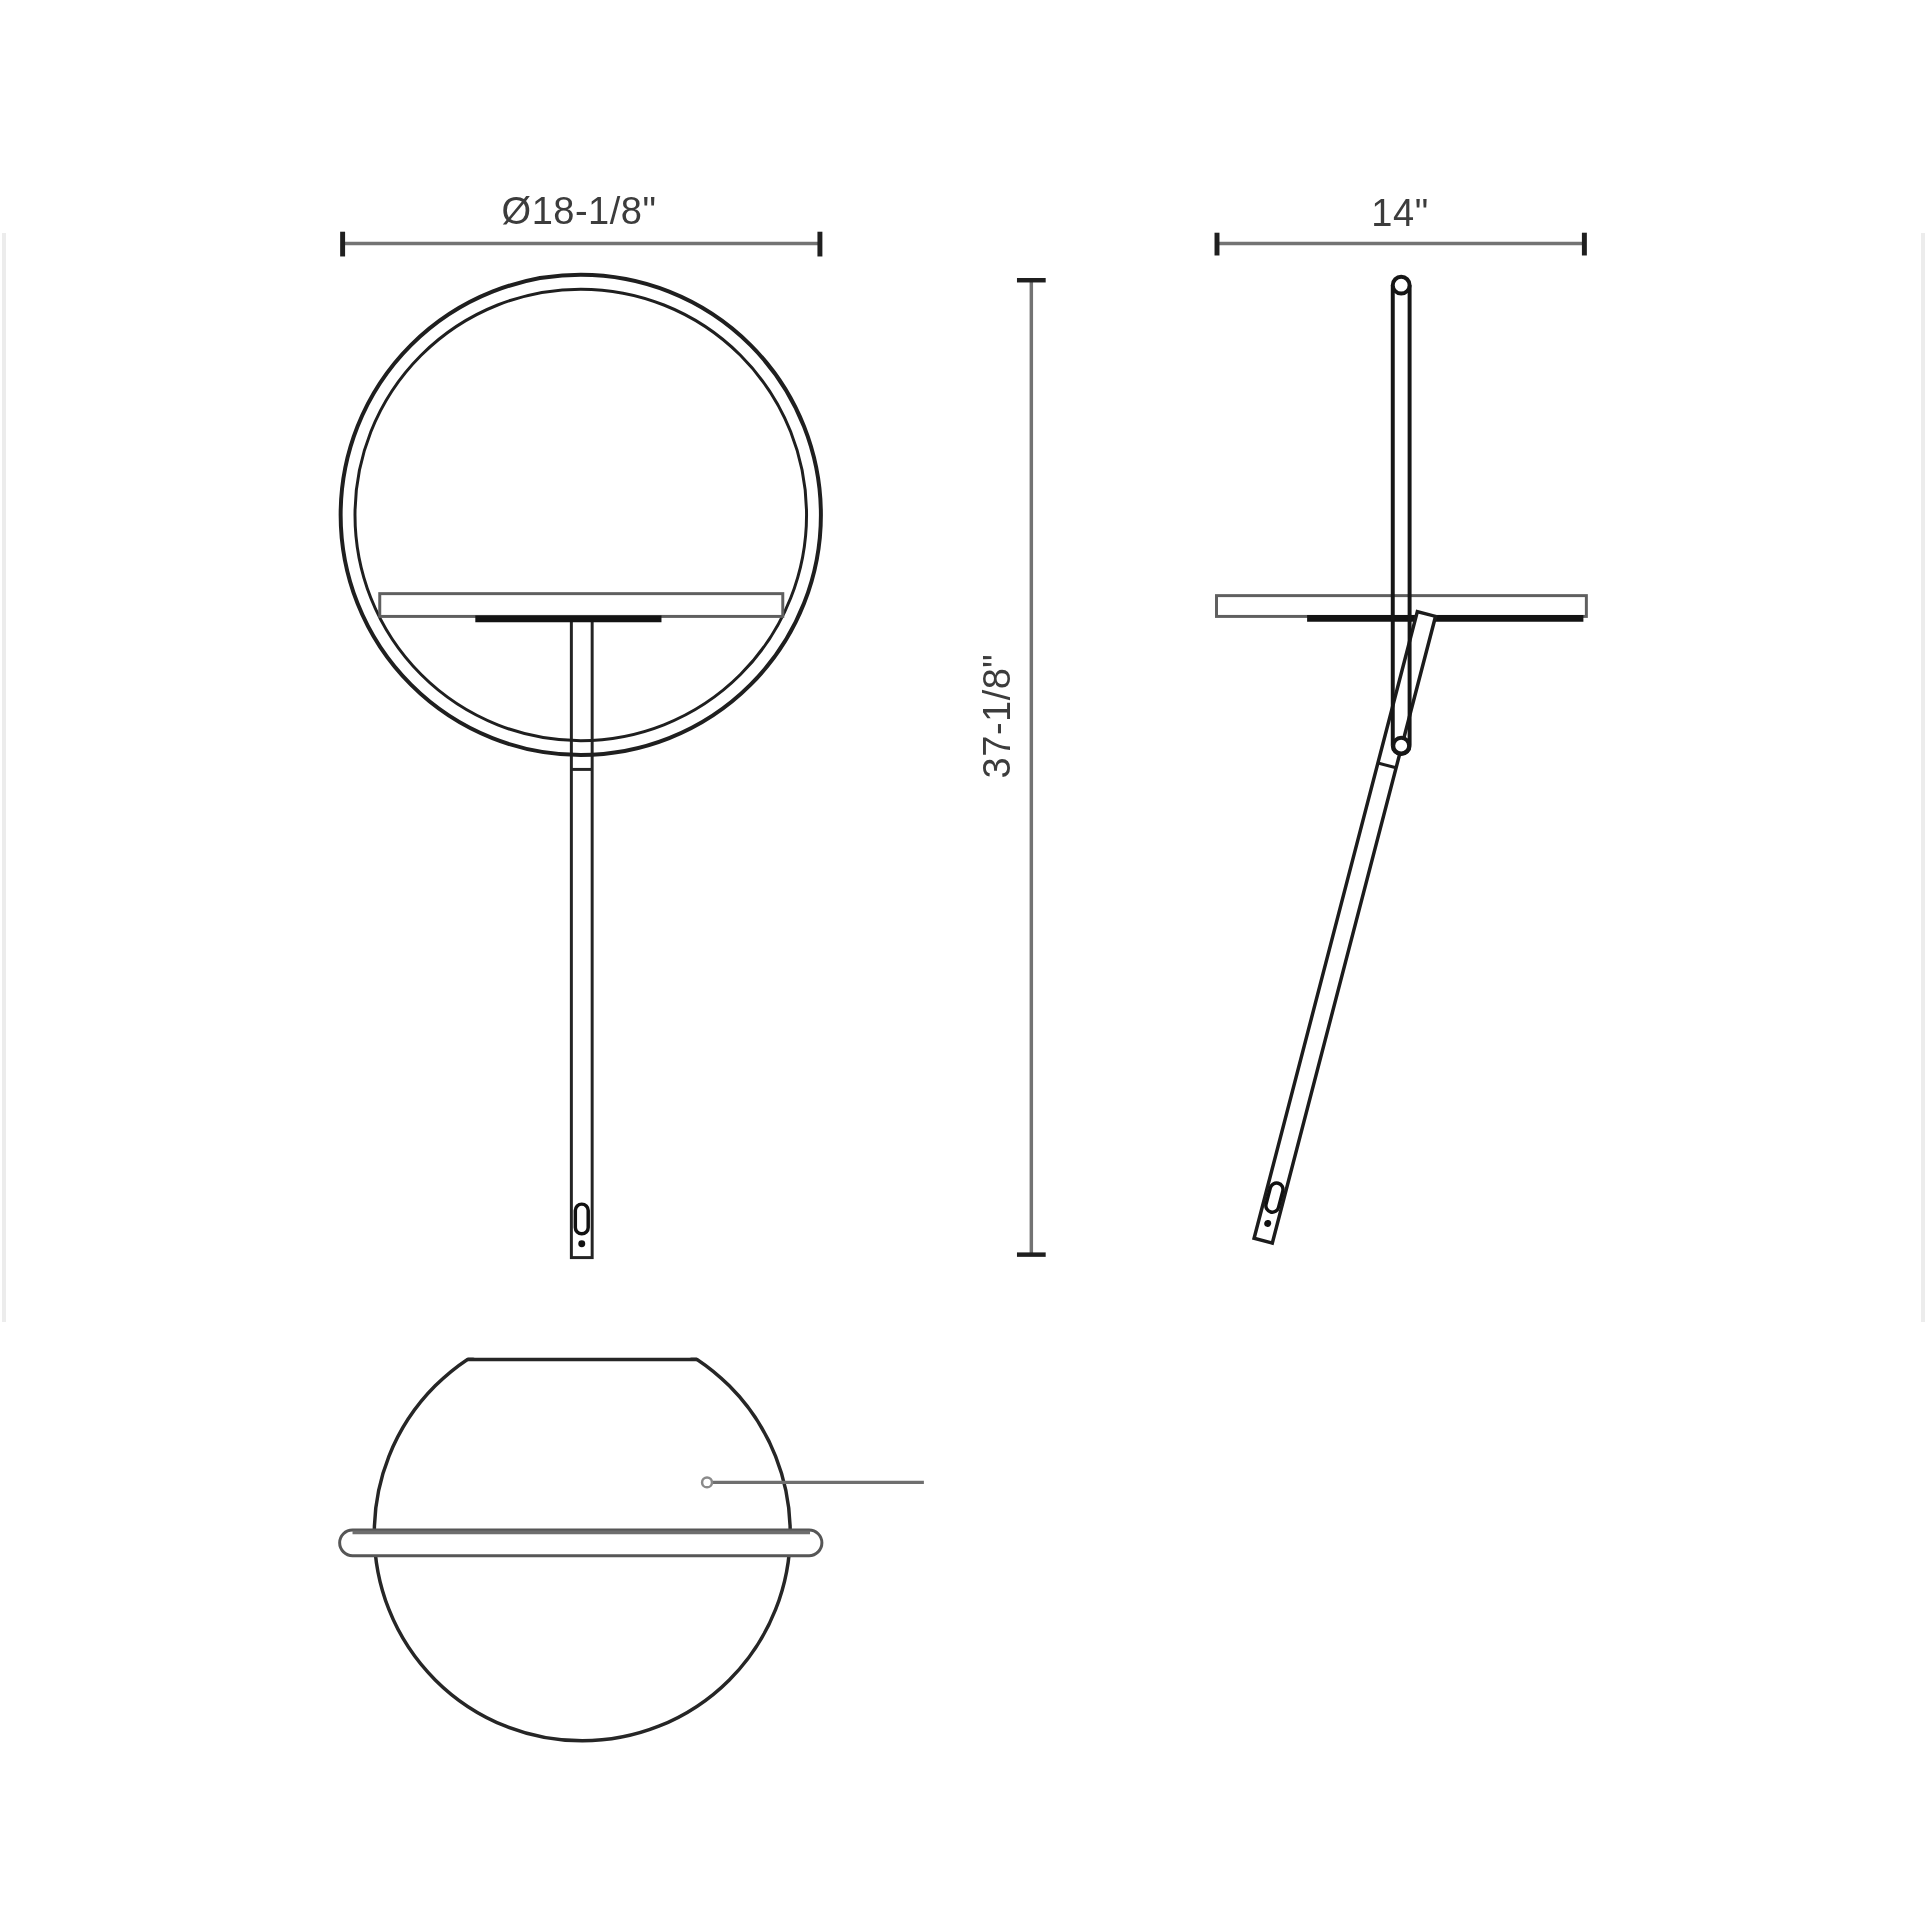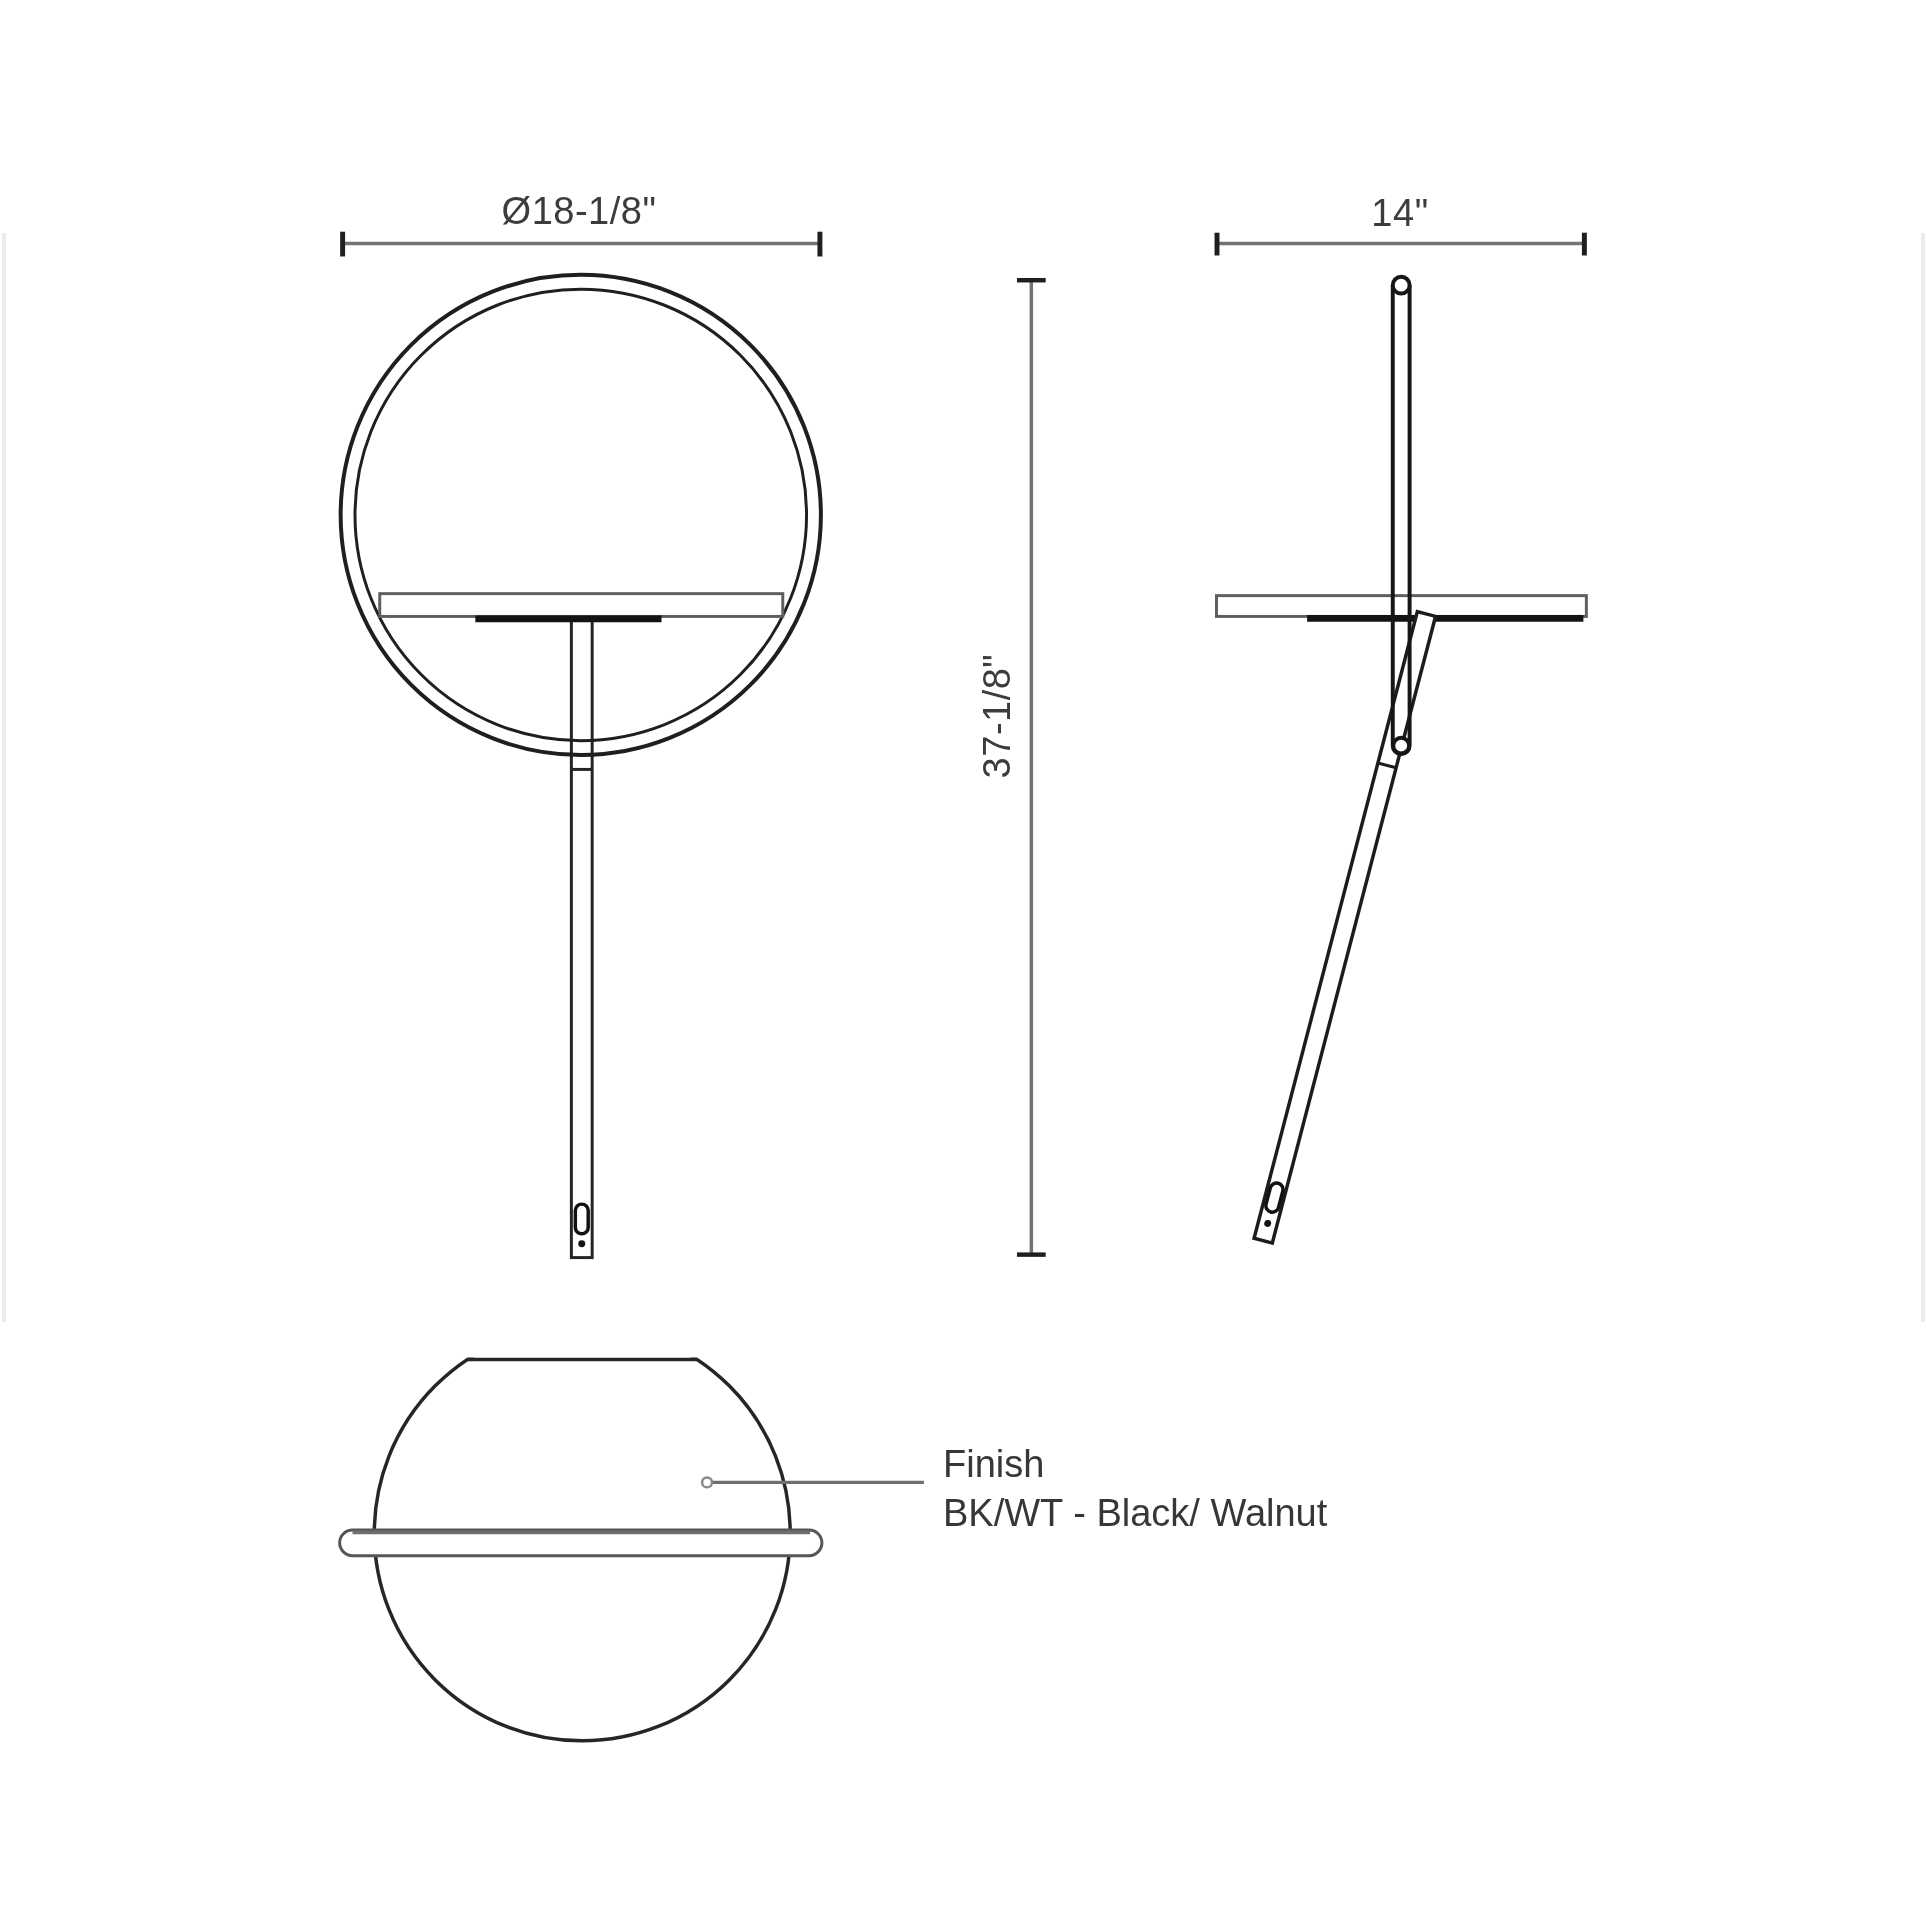--- a/index.html
+++ b/index.html
@@ -150,19 +150,15 @@
       </g>
     </g>
   </svg>
 
   <span class="dim-label front-dia">Ø18-1/8"</span>
 
   <span class="dim-label side-width">14"</span>
 
   <span class="dim-label side-height">37-1/8"</span>
 
-  <div class="finish-note">
-    <div>Finish</div>
-    <div>BK/WT - Black/ Walnut</div>
-  </div>
 
 </div>
 
 
 </body></html>

